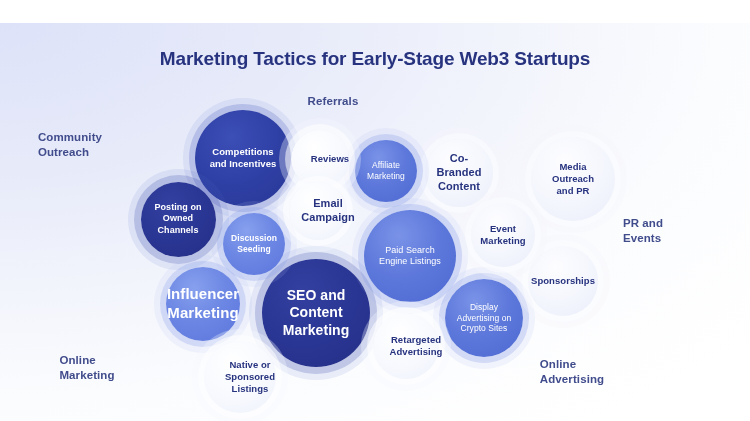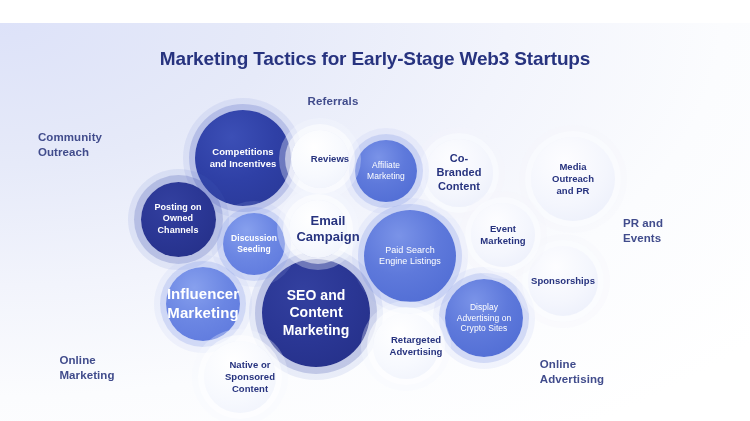--- a/index.html
+++ b/index.html
@@ -144,30 +144,30 @@
       <div class="bubble tone-mid" style="width: 78px; height: 78px; left: 445px; top: 256px; font-size: 8.5px;">Display
 Advertising on
 Crypto Sites</div>
       <div class="bubble tone-darkest" style="width: 75px; height: 75px; left: 140.5px; top: 158.5px; font-size: 9px;">Posting on
 Owned
 Channels</div>
       <div class="bubble tone-mid-light" style="width: 74px; height: 74px; left: 166px; top: 244px; font-size: 15px; text-align: center;">Influencer
 Marketing</div>
       <div class="bubble tone-light" style="width: 72px; height: 72px; left: 204px; top: 318px; font-size: 9.5px;">Native or
 Sponsored
-Content</div>
+Listings</div>
       <div class="bubble tone-light-b" style="width: 70px; height: 70px; left: 528px; top: 223px; font-size: 9.5px;">Sponsorships</div>
       <div class="bubble tone-light-b" style="width: 68px; height: 68px; left: 425px; top: 116px; font-size: 11px;">Co-Branded
 Content</div>
       <div class="bubble tone-light" style="width: 66px; height: 66px; left: 373px; top: 290px; font-size: 9.5px;">Retargeted
 Advertising</div>
       <div class="bubble tone-light-b" style="width: 64px; height: 64px; left: 471px; top: 180px; font-size: 9.5px;">Event
 Marketing</div>
       <div class="bubble tone-mid-light" style="width: 62px; height: 62px; left: 223px; top: 190px; font-size: 8.5px;">Discussion
 Seeding</div>
       <div class="bubble tone-mid" style="width: 62px; height: 62px; left: 355px; top: 117px; font-size: 8.5px;">Affiliate
 Marketing</div>
       <div class="bubble tone-light" style="width: 58px; height: 58px; left: 291px; top: 107px; font-size: 9.5px;">Reviews</div>
-      <div class="bubble tone-light" style="width: 58px; height: 58px; left: 289px; top: 177px; font-size: 13px;">Email
+      <div class="bubble tone-light" style="width: 58px; height: 58px; left: 289px; top: 159px; font-size: 11px;">Email
 Campaign</div>
     </div>
 
 </div>
 
 </body></html>

